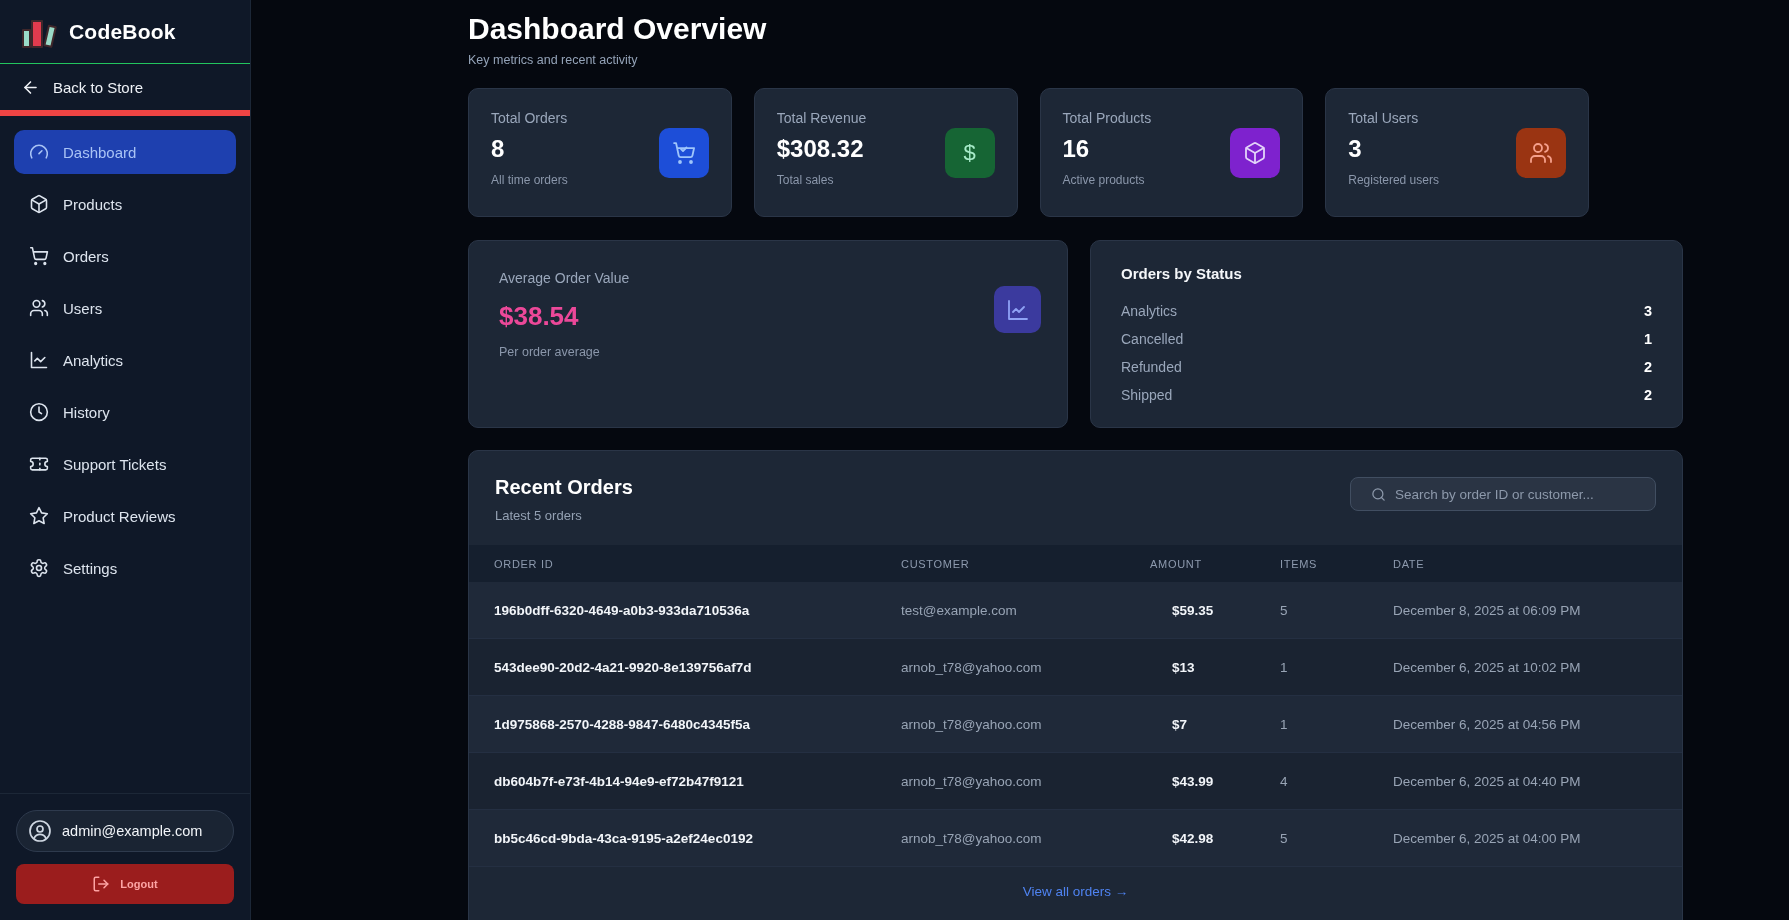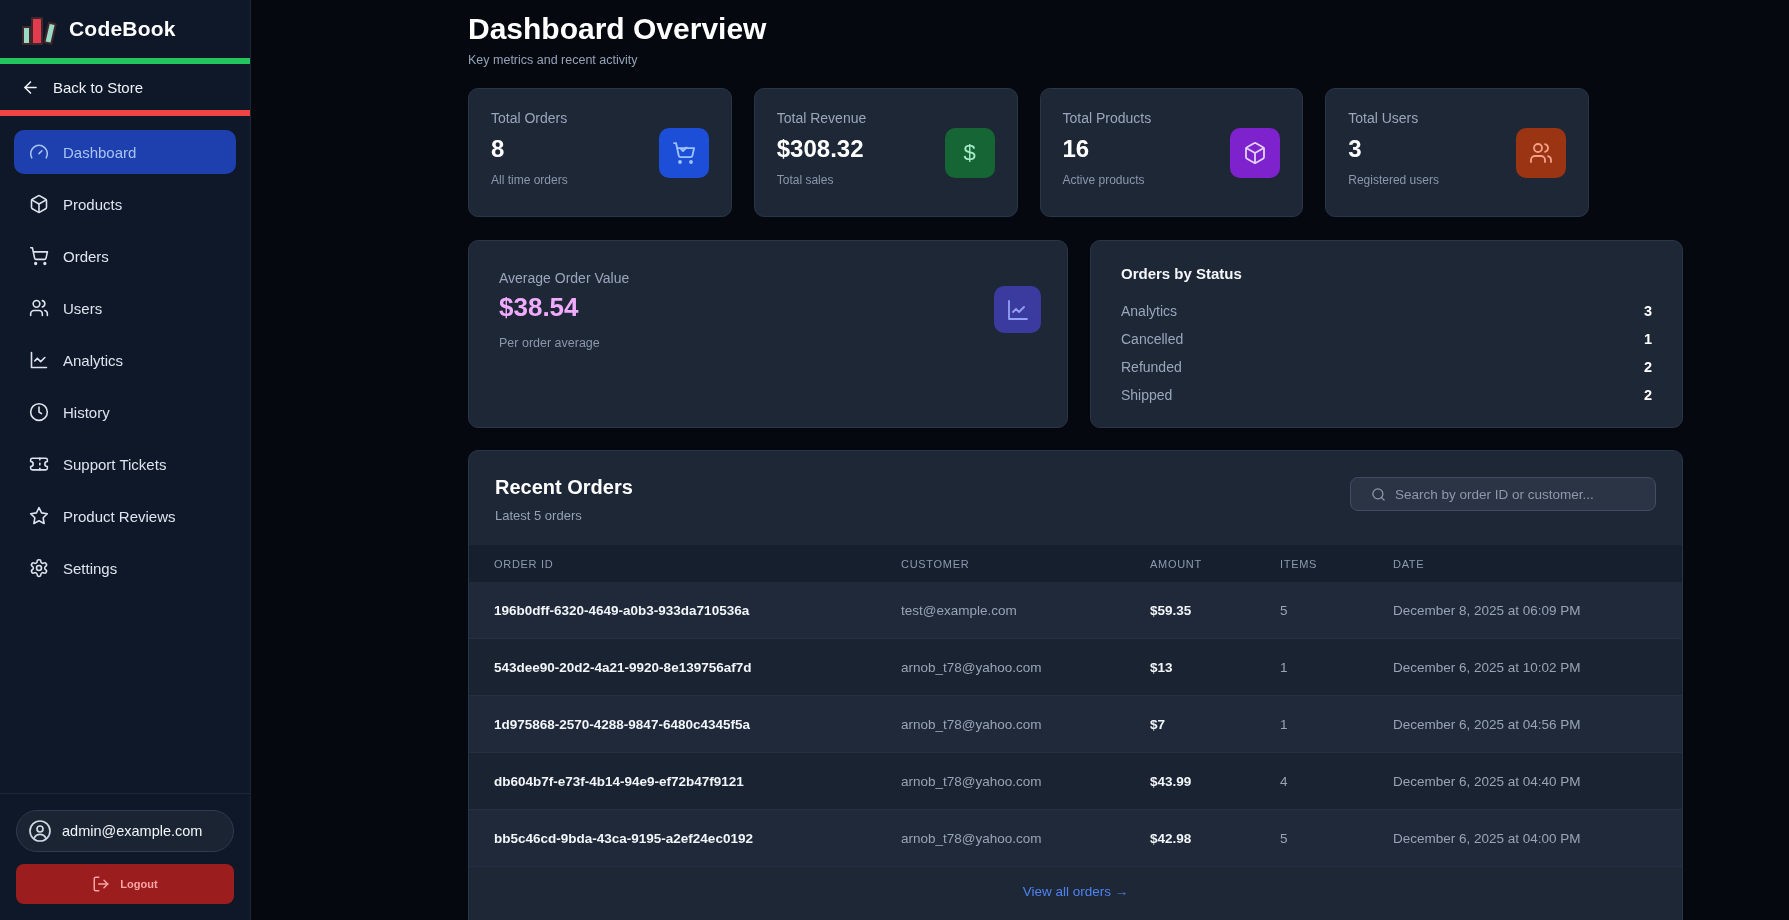--- a/index.html
+++ b/index.html
@@ -11,21 +11,21 @@
     color:#e5eaf1;
   }
   svg { display:block; }
 
   
   .sidebar {
     position:absolute; left:0; top:0; width:251px; height:920px;
     background:#0f1828; border-right:1px solid #1c2737;
     display:flex; flex-direction:column;
   }
-  .logo-row { height:64px; flex:0 0 64px; display:flex; align-items:center; gap:13px; padding:0 20px; border-bottom:6px solid #22c55e; }
+  .logo-row { height:64px; flex:0 0 64px; display:flex; align-items:center; gap:13px; padding:0 20px; border-bottom:1px solid #22c55e; }
   .logo { width:36px; height:34px; position:relative; }
   .logo .book1 { position:absolute; left:2px; bottom:1px; width:9px; height:19px; background:#9adbc8; border:2px solid #40272b; border-radius:1px; }
   .logo .book2 { position:absolute; left:11px; bottom:1px; width:12px; height:28px; background:#e23b4e; border:2px solid #40272b; border-radius:1px; }
   .logo .book3 { position:absolute; left:23px; bottom:1px; width:9px; height:22px; background:#9adbc8; border:2px solid #40272b; border-radius:1px; transform:rotate(13deg); transform-origin:100% 100%; }
   .brand-name { font-size:21px; font-weight:bold; color:#ffffff; letter-spacing:0.2px; }
 
   .back-row { height:52px; flex:0 0 52px; display:flex; align-items:center; gap:13px; padding:0 21px; border-bottom:6px solid #ef4444; font-size:15px; font-weight:500; color:#eef1f6; cursor:pointer; }
   .back-row svg { width:19px; height:19px; stroke:#eef1f6; }
 
   .nav { padding:14px; flex:1 1 auto; }
@@ -52,21 +52,21 @@
   .stat-label { font-size:14px; color:#9aa7bb; }
   .stat-value { margin-top:9px; font-size:24px; font-weight:bold; color:#ffffff; }
   .stat-sub { margin-top:10px; font-size:12px; color:#8b97ab; }
   .stat-icon { position:absolute; right:22px; top:39px; width:50px; height:50px; border-radius:10px; display:flex; align-items:center; justify-content:center; }
   .stat-icon svg { width:24px; height:24px; stroke:currentColor; }
   .dollar-glyph { font-size:22px; font-weight:500; }
 
   .row2 { position:absolute; left:217px; top:240px; width:1215px; display:grid; grid-template-columns:600px 593px; gap:22px; }
   .avg-card { height:188px; padding:29px 30px; position:relative; }
   .avg-label { font-size:14px; color:#9aa7bb; }
-  .avg-value { margin-top:6px; font-size:26px; font-weight:bold; color:#f0abfc; }
+  .avg-value { margin-top:15px; font-size:26px; font-weight:bold; color:#ec4899; }
   .avg-sub { margin-top:13px; font-size:12.5px; color:#8b97ab; }
   .avg-icon { position:absolute; right:26px; top:45px; width:47px; height:47px; border-radius:10px; display:flex; align-items:center; justify-content:center; }
   .avg-icon svg { width:24px; height:24px; stroke:currentColor; }
 
   .status-card { height:188px; padding:24px 30px; }
   .status-title { font-size:15px; font-weight:600; color:#f5f7fa; margin-bottom:15px; }
   .status-row { display:flex; align-items:center; justify-content:space-between; height:28px; }
   .status-label { font-size:14px; color:#9aa7bb; }
   .status-value { font-size:14.5px; font-weight:bold; color:#ffffff; }
 
@@ -81,21 +81,21 @@
   .search-box input::placeholder { color:#8d99ab; }
 
   .thead, .trow { display:grid; grid-template-columns:407px 249px 130px 113px 1fr; align-items:center; padding-left:25px; }
   .thead { height:37px; background:#151f2e; }
   .th { font-size:11px; font-weight:500; letter-spacing:0.7px; color:#8d9aae; text-transform:uppercase; }
   .trow { height:57px; border-bottom:1px solid #242f42; }
   .trow:nth-child(odd) { background:#1f2939; }
   .trow:nth-child(even) { background:#1a2331; }
   .td-id { font-size:13.5px; font-weight:bold; color:#f2f5f9; }
   .td-muted { font-size:13.5px; color:#98a4b5; }
-  .td-amount { font-size:13.5px; font-weight:bold; color:#f2f5f9; }
+  .td-amount { font-size:13.5px; font-weight:bold; color:#f2f5f9;margin-left:22px; }
   .view-all-wrap { text-align:center; padding-top:15px; }
   .view-all { font-size:13.5px; font-weight:500; color:#4f83f1; text-decoration:none; cursor:pointer; }
 </style>
 </head>
 <body>
 
 <aside class="sidebar">
   <div class="logo-row">
     <span class="logo">
       <span class="book1"></span>

